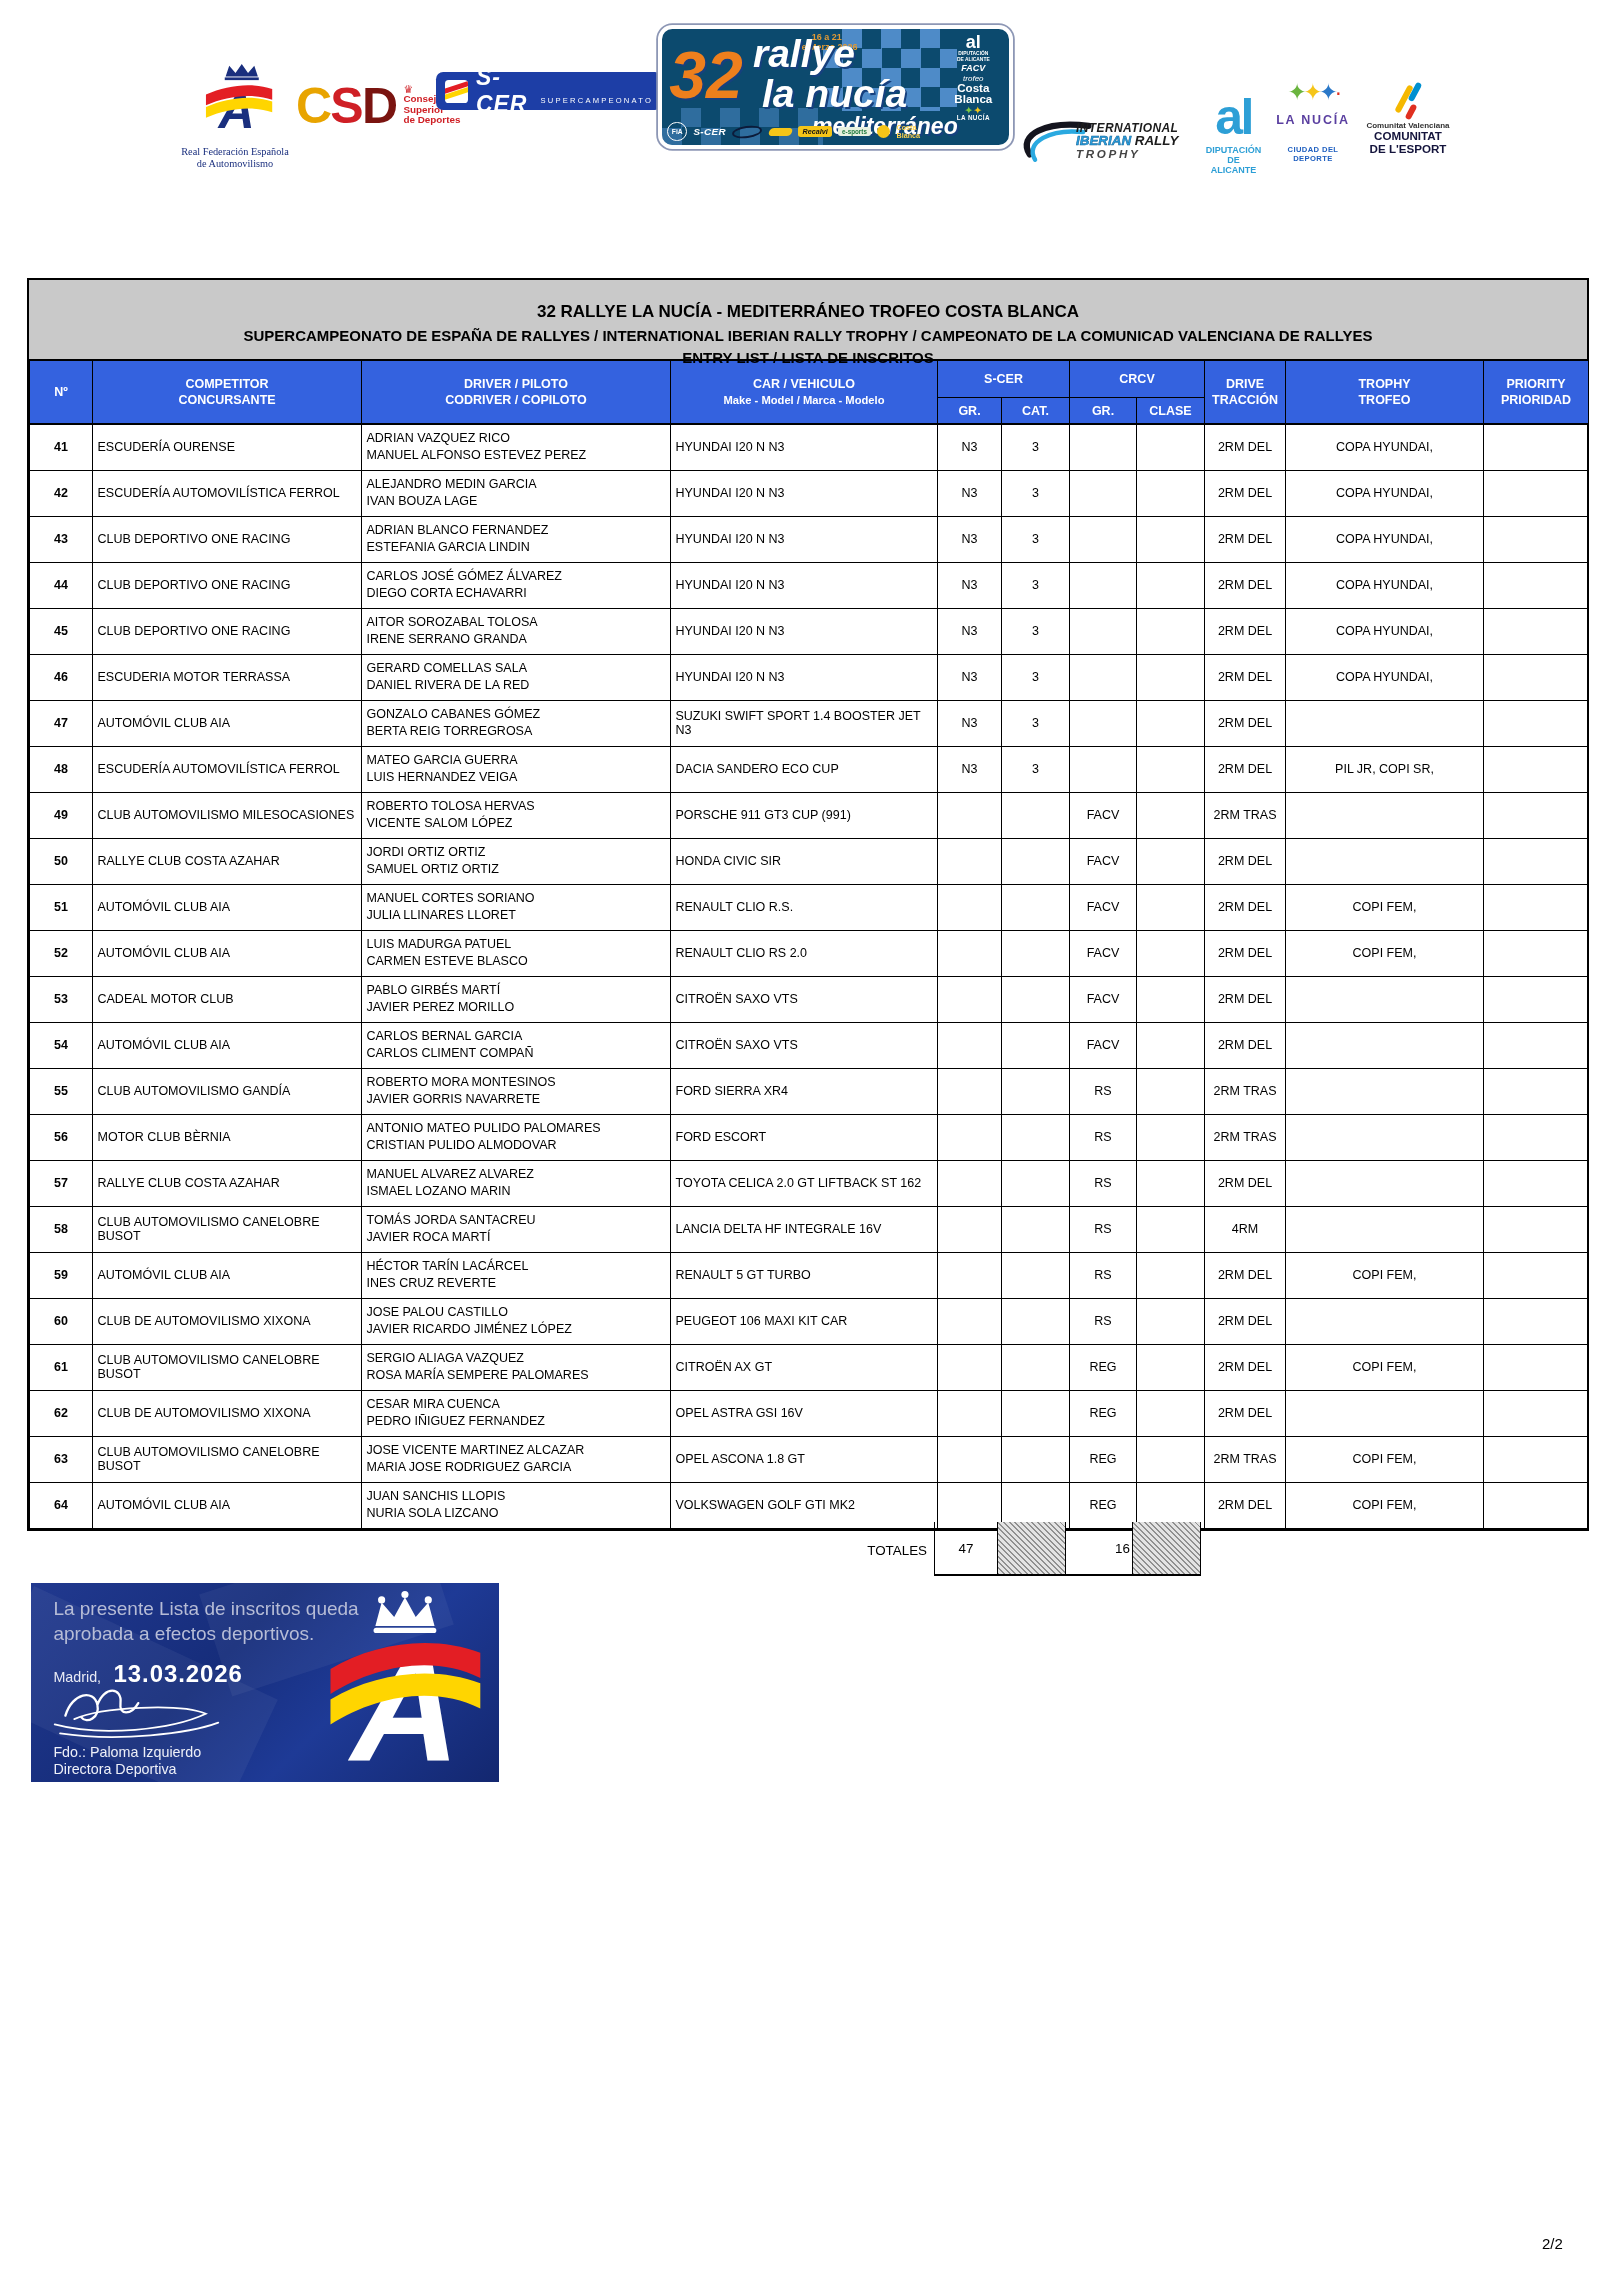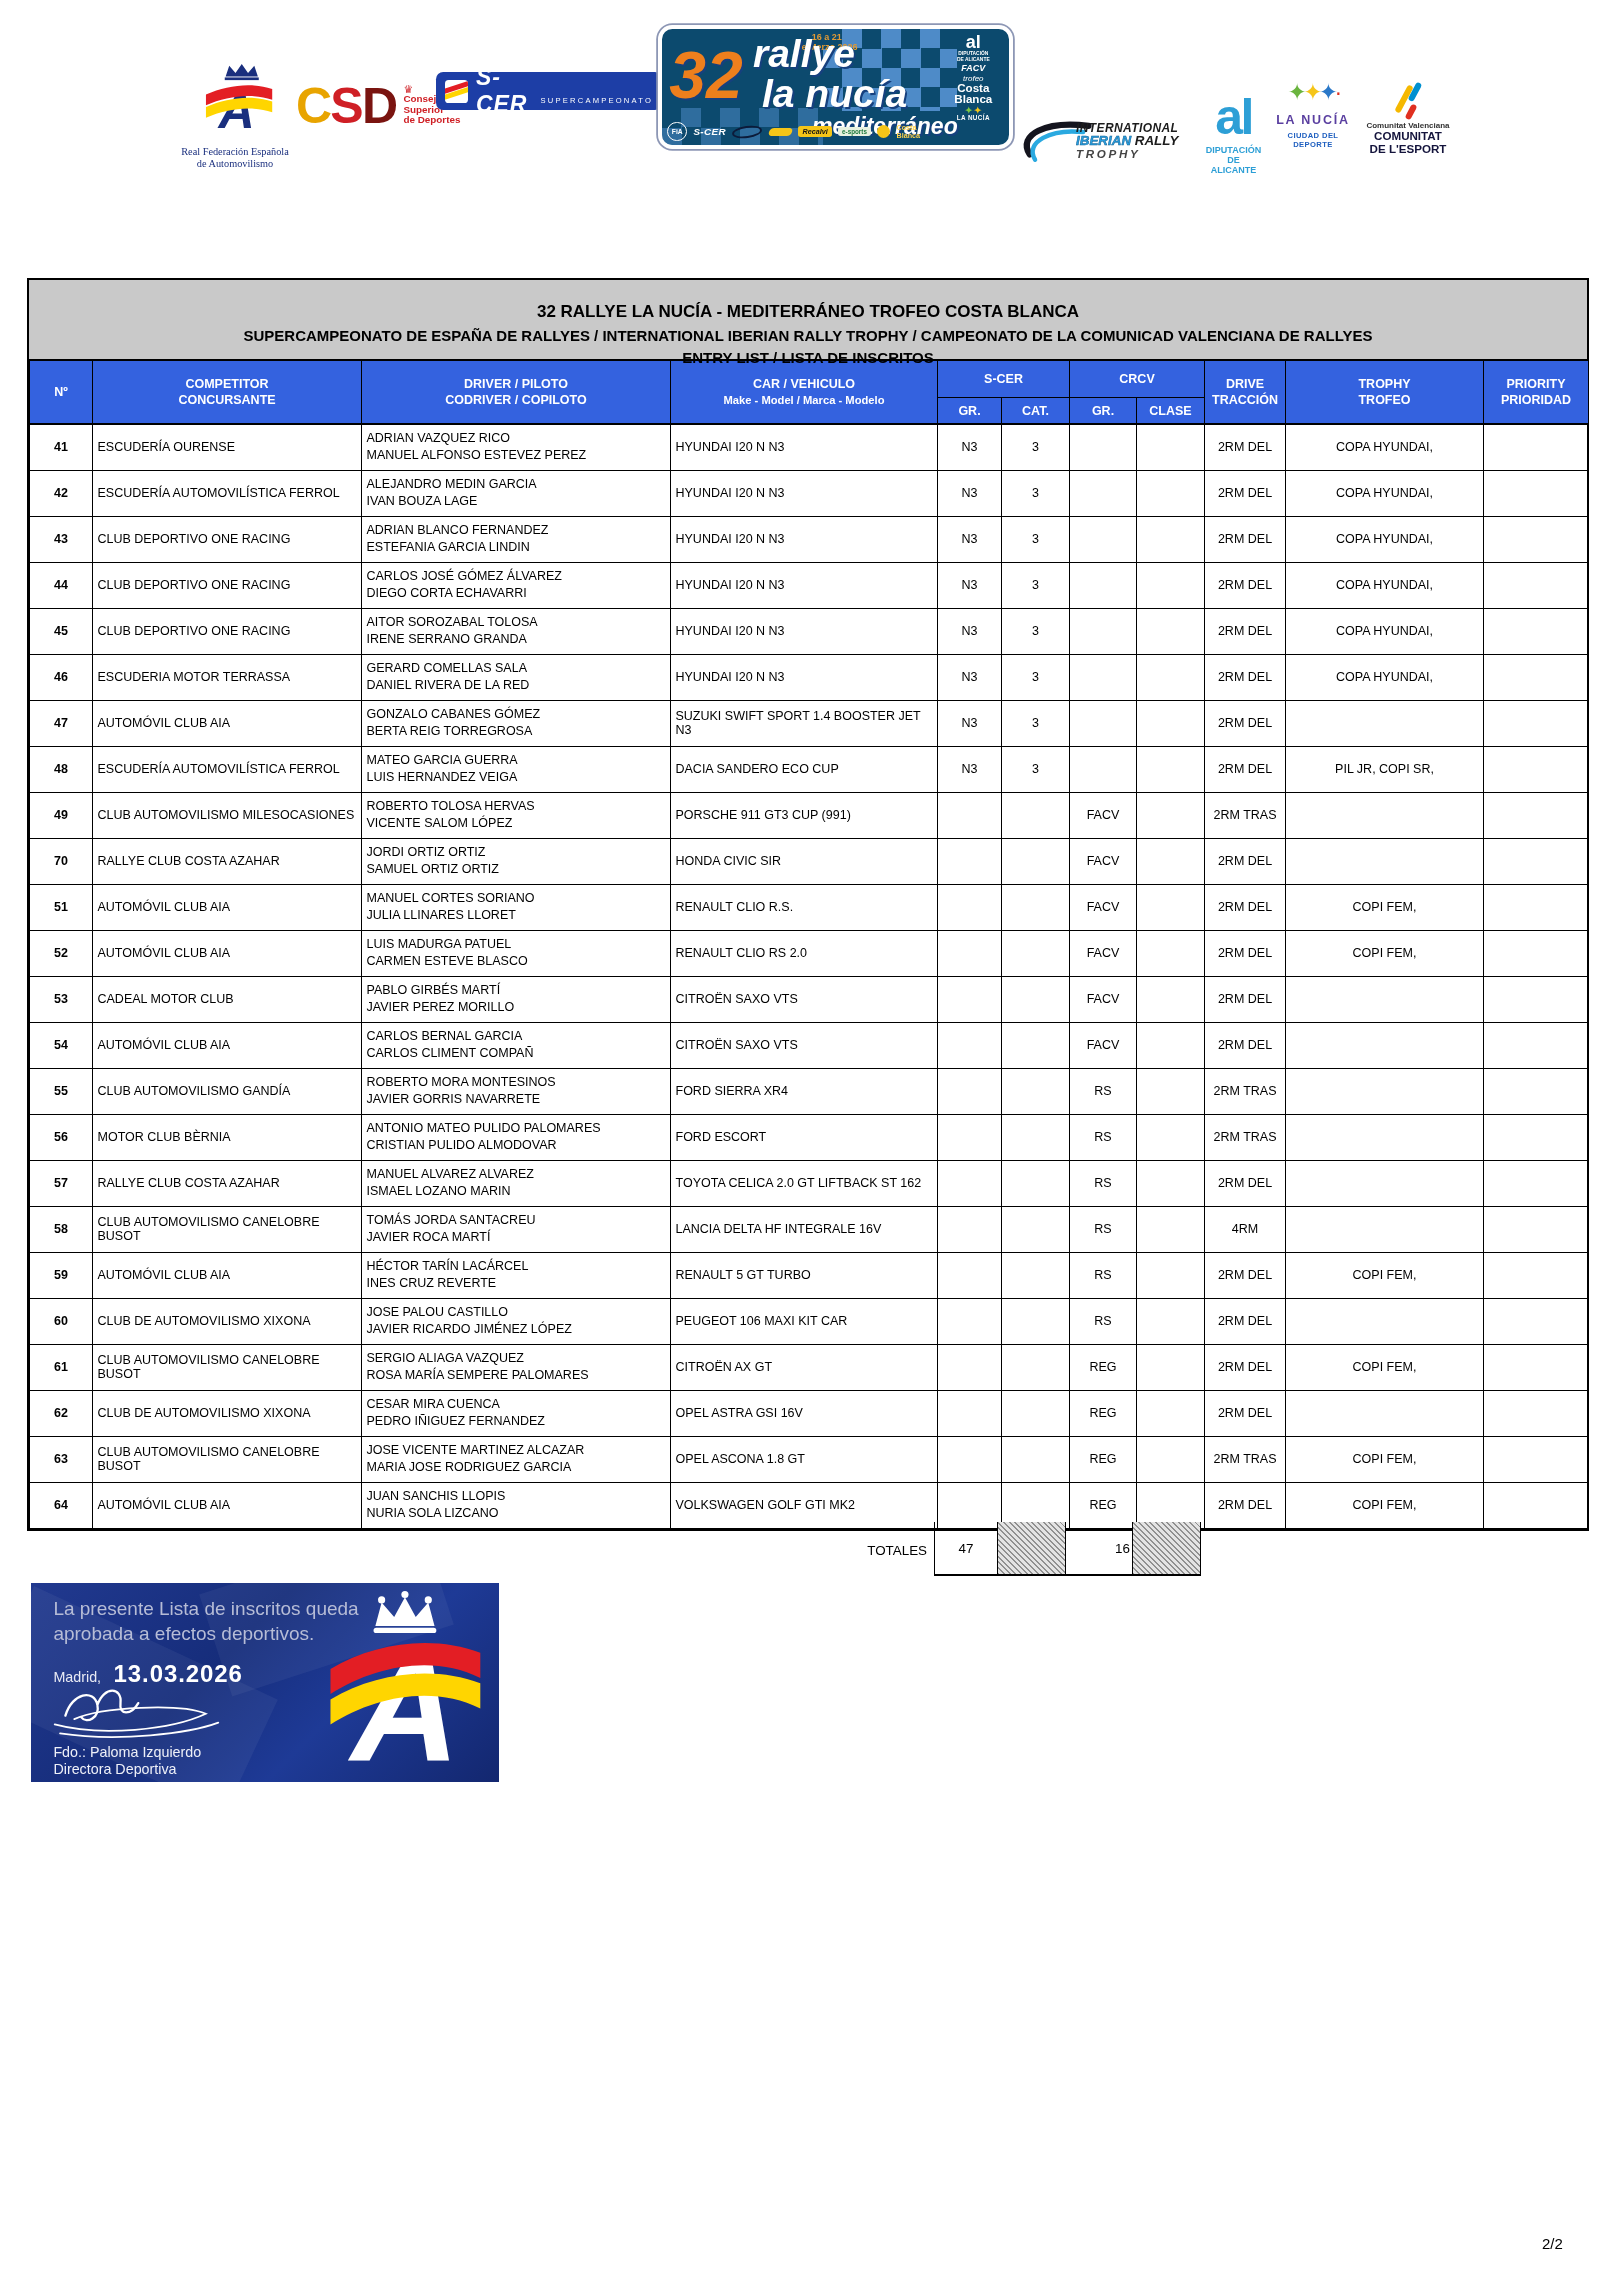--- a/index.html
+++ b/index.html
@@ -62,21 +62,21 @@
   .iirt .l1{font-size:12px;color:#1c1c1c;letter-spacing:0.4px;}
   .iirt .l2 .ib{color:#2a9fe0;-webkit-text-stroke:0.5px #0c5b8c;font-size:13.4px;}
   .iirt .l2 .ra{color:#1c1c1c;font-size:13.4px;}
   .iirt .l3{font-size:11.6px;color:#444;letter-spacing:2.7px;}
   .alic{left:1204px;top:94px;width:59px;text-align:center;color:#2d9fd6;}
   .alic .mark{font-size:50px;line-height:47px;font-weight:bold;letter-spacing:-2.7px;}
   .alic .cap{font-size:9px;font-weight:bold;line-height:10.3px;margin-top:3.6px;}
   .lanucia{left:1268px;top:72px;width:90px;text-align:center;}
   .lanucia .stars{font-size:23px;line-height:41px;letter-spacing:-3.6px;}
   .lanucia .n1{color:#5a3fa0;font-weight:bold;font-size:12.5px;letter-spacing:1.8px;}
-  .lanucia .n2{color:#2060c0;font-weight:bold;font-size:7.6px;letter-spacing:0.4px;margin-top:4px;}
+  .lanucia .n2{color:#2060c0;font-weight:bold;font-size:7.6px;letter-spacing:0.4px;margin-top:18px;}
   .comu{left:1365px;top:82px;width:86px;text-align:center;}
   .comu .strokes{height:39px;position:relative;}
   .comu .strokes i{position:absolute;width:6.3px;border-radius:3.6px;transform:rotate(28deg);}
   .comu .s1{height:30px;left:36px;top:1.8px;background:#f5b800;}
   .comu .s2{height:19.7px;left:47px;top:0;background:#0090d0;}
   .comu .s3{height:16px;left:43px;top:21.5px;background:#e03020;}
   .comu .c1{font-size:8px;font-weight:bold;color:#333;}
   .comu .c2{font-size:11.6px;font-weight:bold;color:#14143c;line-height:12.5px;}
 
   
@@ -438,21 +438,21 @@
       <td class="ccen"></td>
       <td class="ccen"></td>
       <td class="ccen">FACV</td>
       <td class="ccen"></td>
       <td class="ccen">2RM TRAS</td>
       <td class="ccen"></td>
       <td class="ccen"></td>
     </tr>
 
     <tr>
-      <td class="cnum">70</td>
+      <td class="cnum">50</td>
       <td class="ctext">RALLYE CLUB COSTA AZAHAR</td>
       <td class="cdrv">
         <div>JORDI ORTIZ ORTIZ</div>
         <div>SAMUEL ORTIZ ORTIZ</div>
       </td>
       <td class="ctext">HONDA CIVIC SIR</td>
       <td class="ccen"></td>
       <td class="ccen"></td>
       <td class="ccen">FACV</td>
       <td class="ccen"></td>

